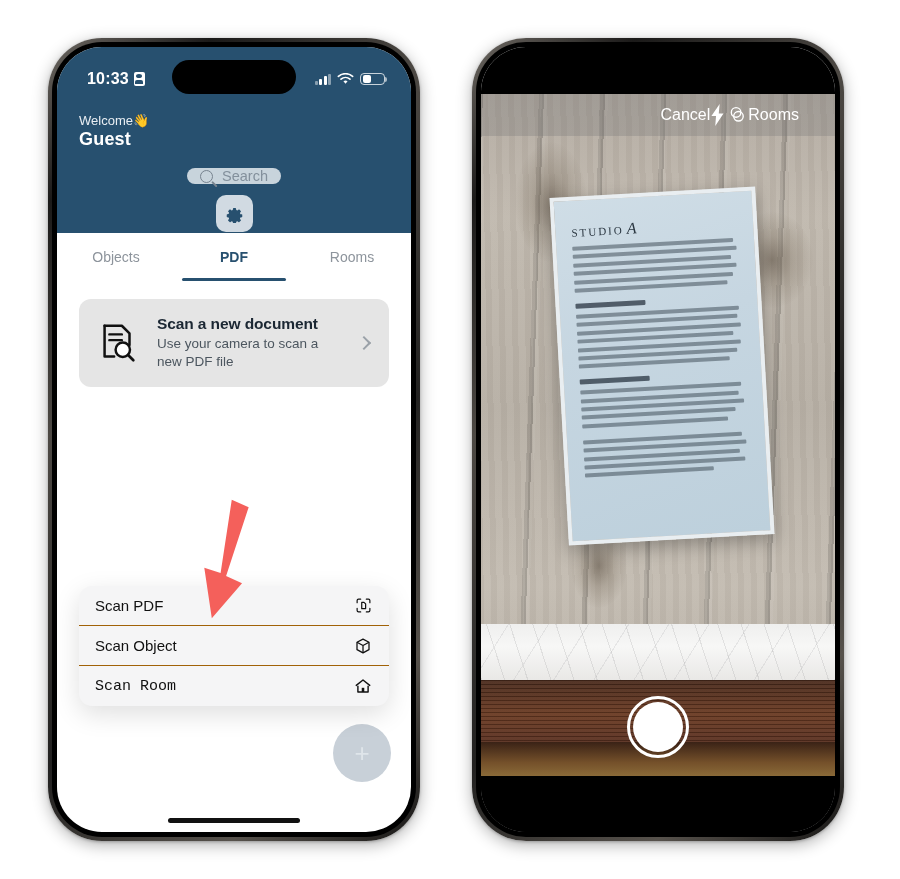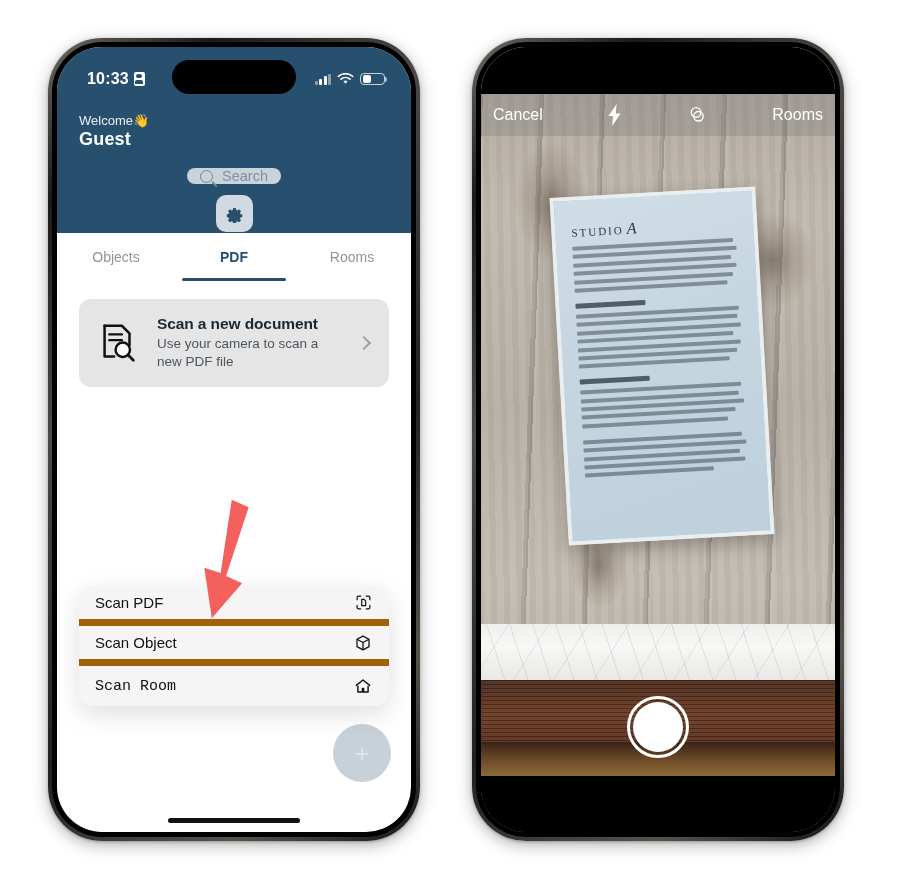--- a/index.html
+++ b/index.html
@@ -103,21 +103,21 @@
   .fab span { color: #dfe5ea; font-size: 26px; line-height: 1; font-weight: 300;}
 
   
   .ctx-menu {
     position: absolute; left: 22px; right: 22px; bottom: 126px;
     background: #f5f5f6; border-radius: 13px; overflow: hidden;
     box-shadow: 0 8px 26px rgba(0,0,0,.13);
   }
   .ctx-item {
     height: 40px; display: flex; align-items: center; justify-content: space-between;
-    padding: 0 16px; font-size: 15px; color: #111; border-bottom: 7px solid #a16207;
+    padding: 0 16px; font-size: 15px; color: #111; border-bottom: 1px solid #a16207;
   }
   .ctx-item:last-child { border-bottom: none; font-family: Liberation Mono, monospace; }
   .ctx-ic { width: 20px; height: 20px; display:flex; align-items:center; justify-content:center; flex:none;}
 
   
   .home-ind {
     position: absolute; bottom: 9px; left: 50%; transform: translateX(-50%);
     width: 132px; height: 5px; border-radius: 3px; background: #111;
   }
   .home-ind.light { background: #fff; }
@@ -177,22 +177,22 @@
   }
   .p-brand { font-family: "Liberation Serif", serif; font-size: 11px; letter-spacing: 2px; color: #2a3640; display:flex; align-items:baseline; gap:3px;}
   .p-brand em { font-style: italic; font-size: 16px; letter-spacing:0; }
   .p-para { margin-top: 6px; }
   .p-line { height: 4px; background: rgba(42,54,66,.46); border-radius: 1px; margin-bottom: 4.4px; }
   .p-head { height: 5px; background: rgba(30,42,54,.70); border-radius: 1px; margin: 11px 0 5px 0; width: 42%; }
 
   .cam-top {
     position: absolute; top: 47px; left: 0; right: 0; height: 42px;
     background: rgba(120,120,120,.30);
-    display: flex; align-items: center; justify-content: space-between;
-    padding: 0 12px; z-index: 5; color: #fff;
+    display: flex; align-items: center; justify-content: flex-end;
+    padding: 0 36px; z-index: 5; color: #fff;
   }
   .cam-top-txt { font-size: 16px; color: #fff; }
   .shutter {
     position: absolute; bottom: 74px; left: 50%; transform: translateX(-50%);
     width: 62px; height: 62px; border-radius: 50%; border: 3.5px solid #fff;
     background: transparent; display: flex; align-items: center; justify-content: center; z-index: 5;
   }
   .shutter i { width: 50px; height: 50px; border-radius: 50%; background: #fff; display:block; }
   .cam-bottom { position: absolute; left: 0; right: 0; bottom: 0; height: 56px; background: #000; z-index: 4;}
 </style>

